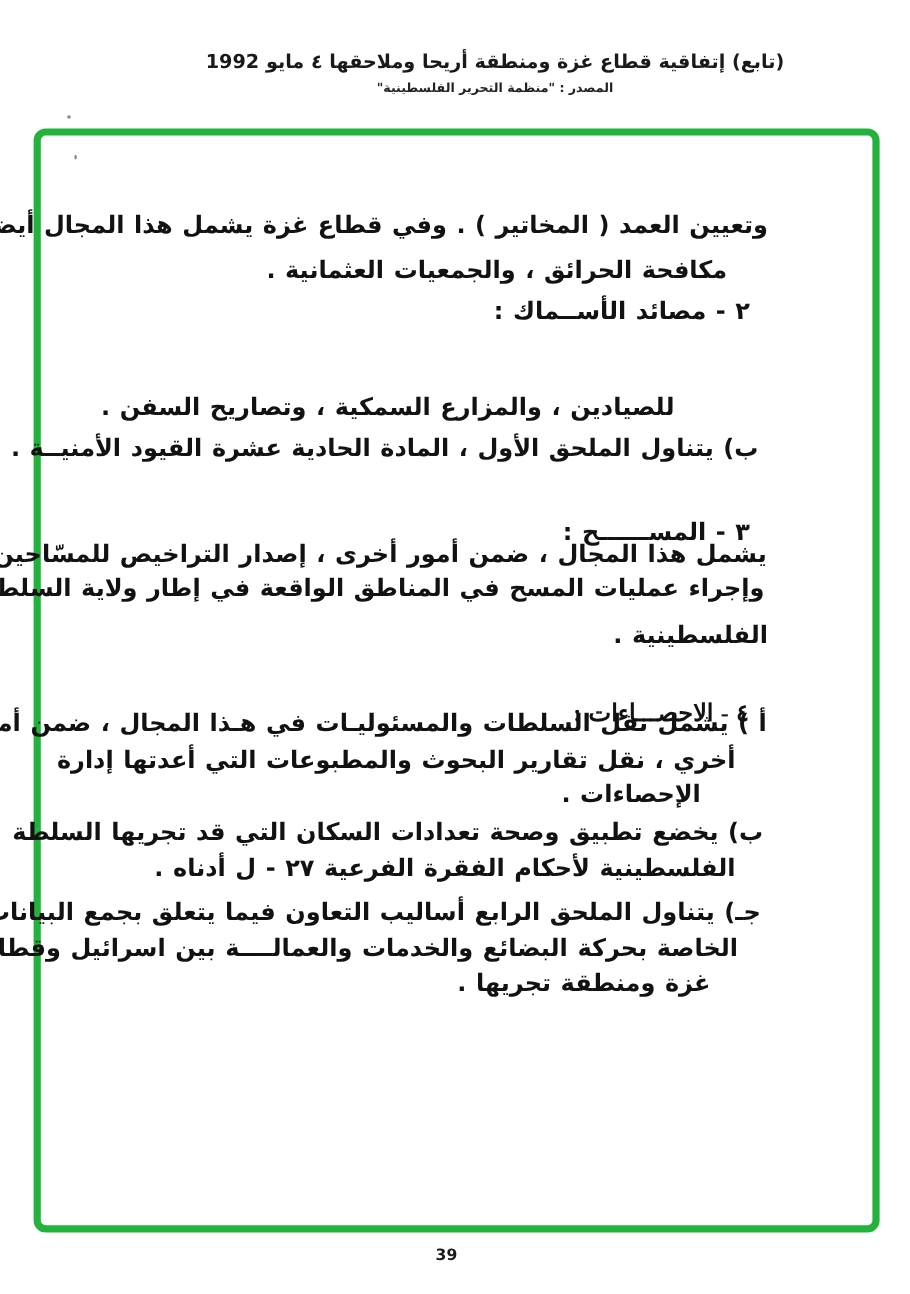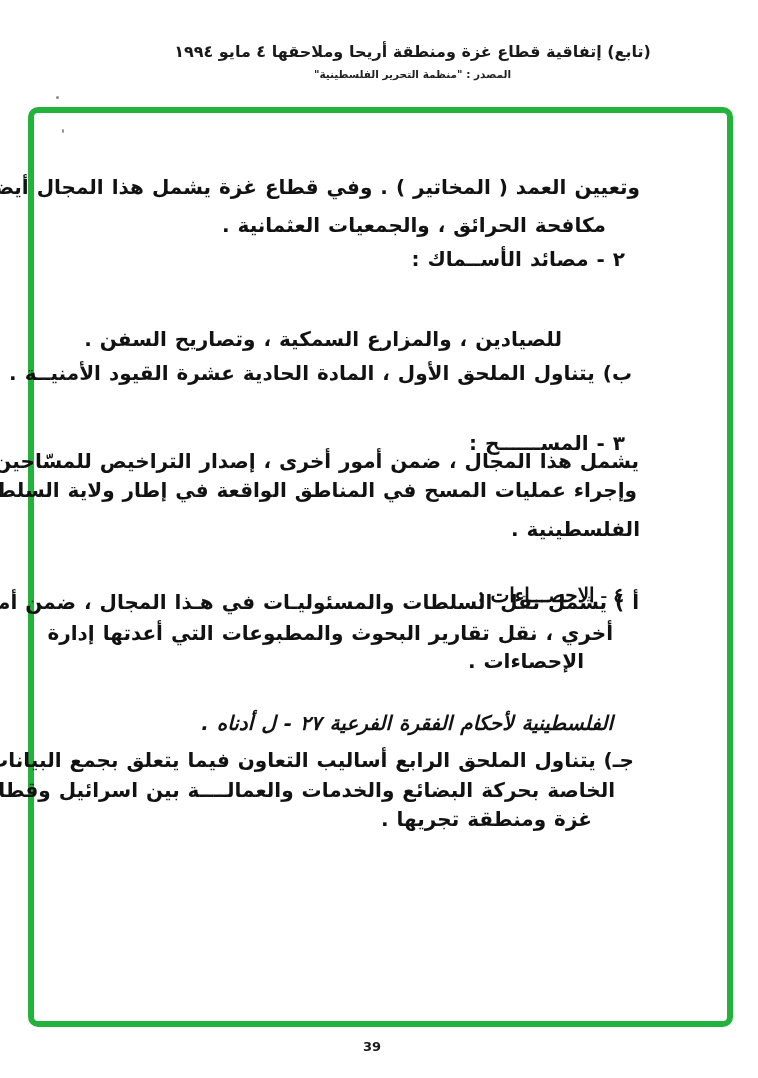--- a/index.html
+++ b/index.html
@@ -69,21 +69,21 @@
     color: #1a1a1a;
     direction: rtl;
   }
 </style>
 </head>
 <body>
 
 <div class="page">
 
   <div class="header">
-    <div class="title">(تابع) إتفاقية قطاع غزة ومنطقة أريحا وملاحقها ٤ مايو ١٩٩٤</div>
+    <div class="title">(تابع) إتفاقية قطاع غزة ومنطقة أريحا وملاحقها ٤ مايو 1992</div>
     <div class="source">المصدر :  "منظمة التحرير الفلسطينية"</div>
   </div>
 
   <div class="speck s1"></div>
   <div class="speck s2"></div>
 
   <div class="frame"></div>
 
   <div class="line" style="top:176px; right:118px;">وتعيين العمد ( المخاتير ) .  وفي قطاع غزة يشمل هذا المجال أيضا</div>
   <div class="line" style="top:214px; right:152px;">مكافحة الحرائق ،  والجمعيات العثمانية .</div>
@@ -94,20 +94,21 @@
 
   <div class="line heading" style="top:432px; right:133px;">٣ - المســــــح :</div>
   <div class="line" style="top:450px; right:119px;">يشمل هذا المجال ،  ضمن أمور أخرى ،  إصدار التراخيص للمسّاحين</div>
   <div class="line" style="top:479px; right:121px;">وإجراء عمليات المسح في المناطق الواقعة في إطار ولاية السلطة</div>
   <div class="line" style="top:518px; right:118px;">الفلسطينية .</div>
 
   <div class="line heading" style="top:584px; right:134px;font-family:Liberation Serif, serif;">٤ - الاحصـــاءات :</div>
   <div class="line" style="top:591px; right:119px;">أ ) يشمل نقل السلطات والمسئوليـات في هـذا المجال ،  ضمن أمور</div>
   <div class="line" style="top:622px; right:145px;">أخري ،  نقل تقارير البحوث والمطبوعات التي أعدتها إدارة</div>
   <div class="line" style="top:650px; right:174px;">الإحصاءات .</div>
-  <div class="line" style="top:712px; right:145px;font-style:italic;">الفلسطينية لأحكام الفقرة الفرعية ٢٧ - ل أدناه .</div>
+  <div class="line" style="top:682px; right:122px;">ب) يخضع تطبيق وصحة تعدادات السكان التي قد تجريها السلطة</div>
+  <div class="line" style="top:712px; right:145px;">الفلسطينية لأحكام الفقرة الفرعية ٢٧ - ل أدناه .</div>
   <div class="line" style="top:749px; right:124px;">جـ) يتناول الملحق الرابع أساليب التعاون فيما يتعلق بجمع البيانات</div>
   <div class="line" style="top:779px; right:143px;">الخاصة بحركة البضائع والخدمات والعمالــــة بين اسرائيل وقطاع</div>
   <div class="line" style="top:808px; right:166px;">غزة ومنطقة تجريها .</div>
 
   <div class="pagenum">39</div>
 
 </div>
 
 </body></html>

